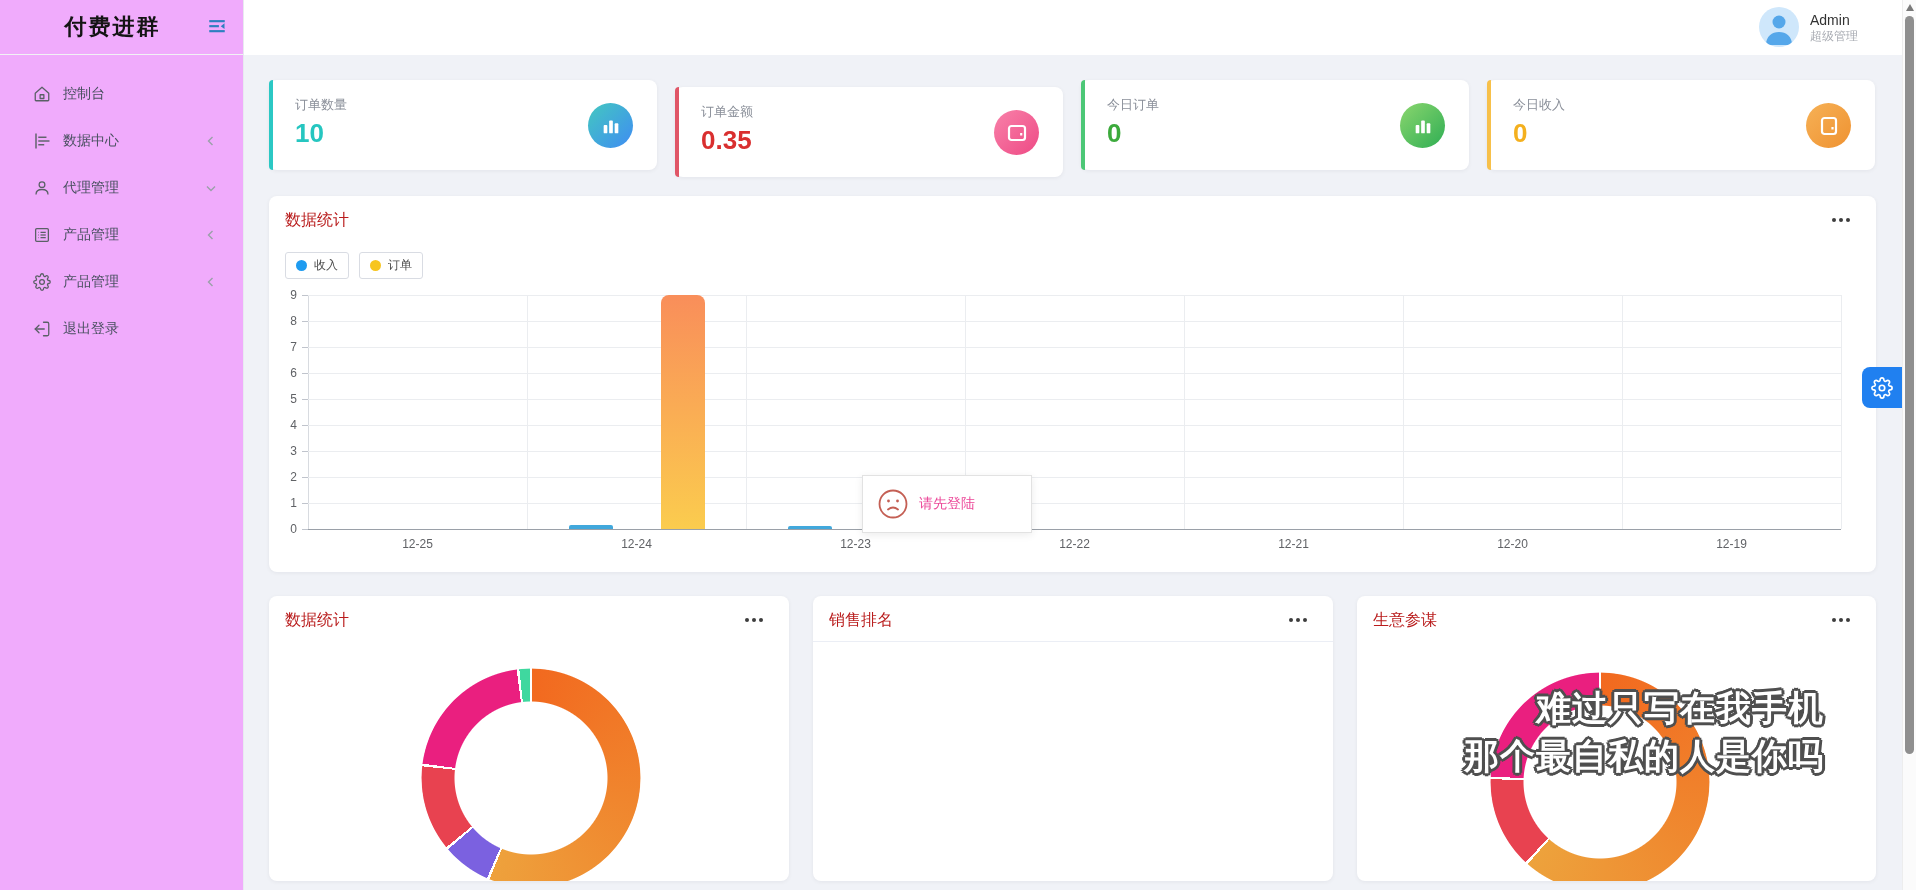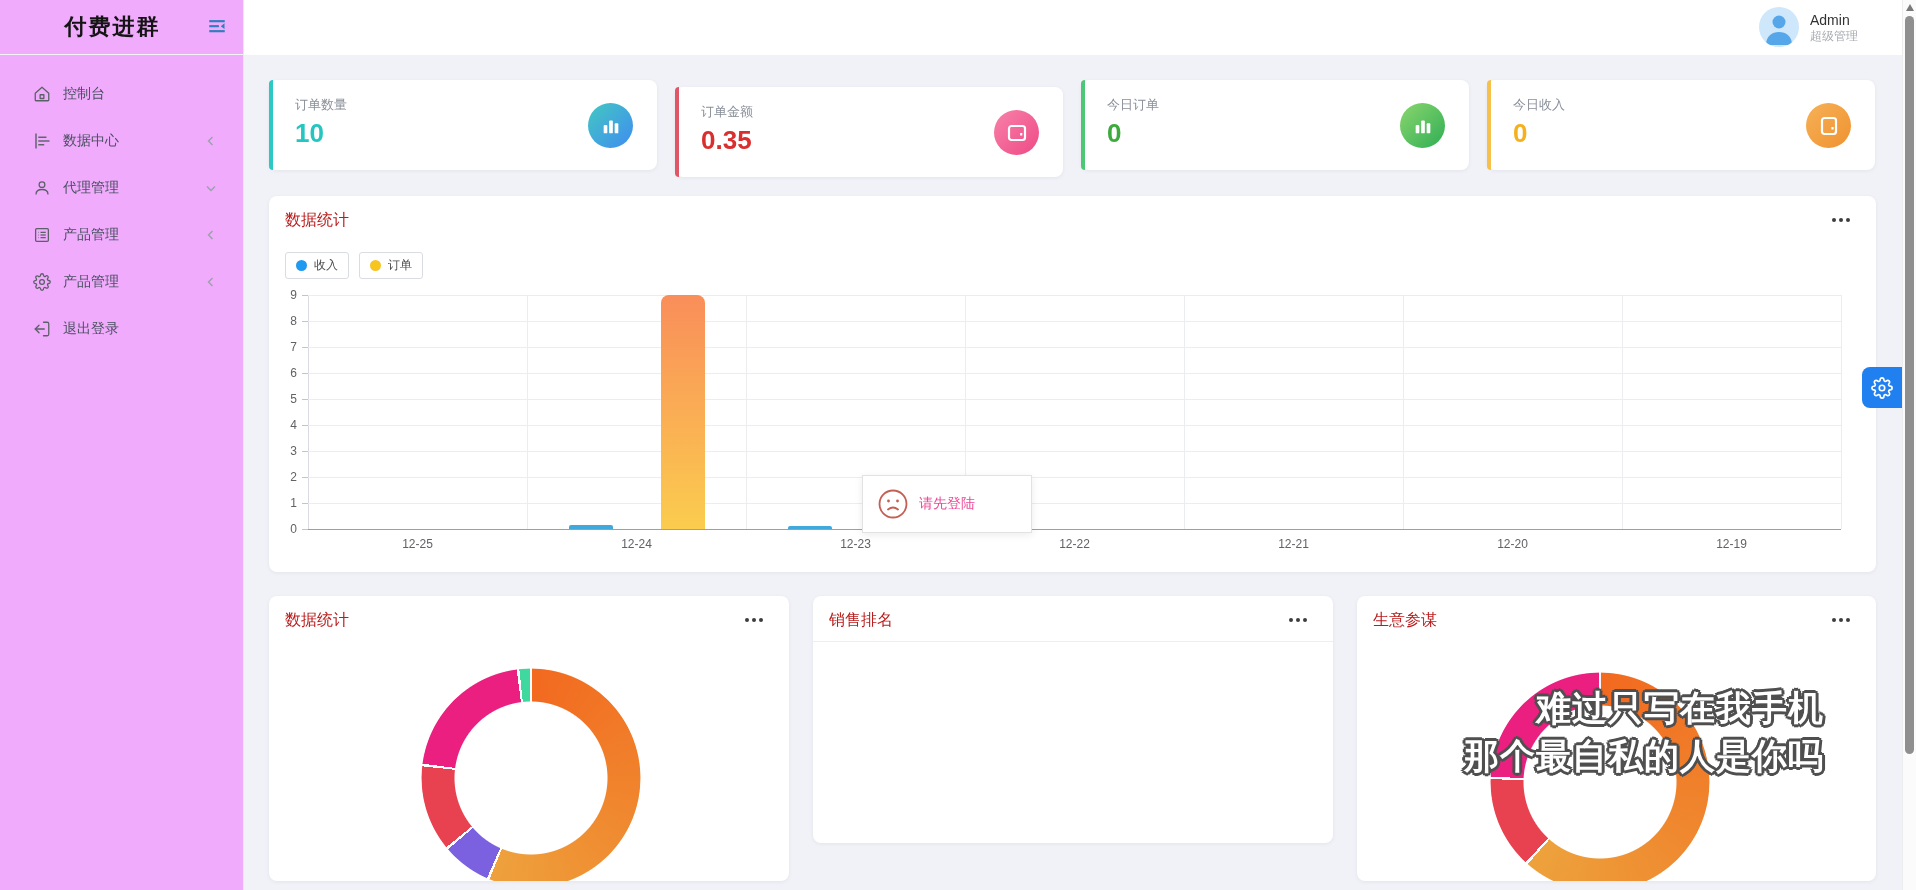--- a/index.html
+++ b/index.html
@@ -62,21 +62,21 @@
   .bar { position:absolute; bottom:0; }
 
   
   .login-pop { position:absolute; left:862px; top:475px; width:170px; height:58px; background:#fff;
     border:1px solid #e2e2e2; box-shadow:0 2px 8px rgba(0,0,0,.08); display:flex; align-items:center;
     padding-left:14px; gap:10px; z-index:6; }
   .login-text { font-size:14px; color:#ec4899; }
 
   
   #panel-a { left:269px; top:596px; width:520px; height:285px; }
-  #panel-b { left:813px; top:596px; width:520px; height:247px; }
+  #panel-b { left:813px; top:596px; width:520px; height:285px; }
   #panel-c { left:1357px; top:596px; width:519px; height:285px; }
   .panel-head-line { position:absolute; left:0; right:0; top:45px; height:1px; background:#ebeef5; }
 
   .donut { position:absolute; width:220px; height:220px; border-radius:50%;
     -webkit-mask:radial-gradient(circle closest-side, transparent 0 76px, #000 77px 99%, transparent 100%);
             mask:radial-gradient(circle closest-side, transparent 0 76px, #000 77px 99%, transparent 100%); }
   #donut-a { left:152px; top:72px; }
   #donut-c { left:133px; top:76px; }
 
   .caption { position:absolute; right:52px; top:88px; text-align:right; z-index:4;

